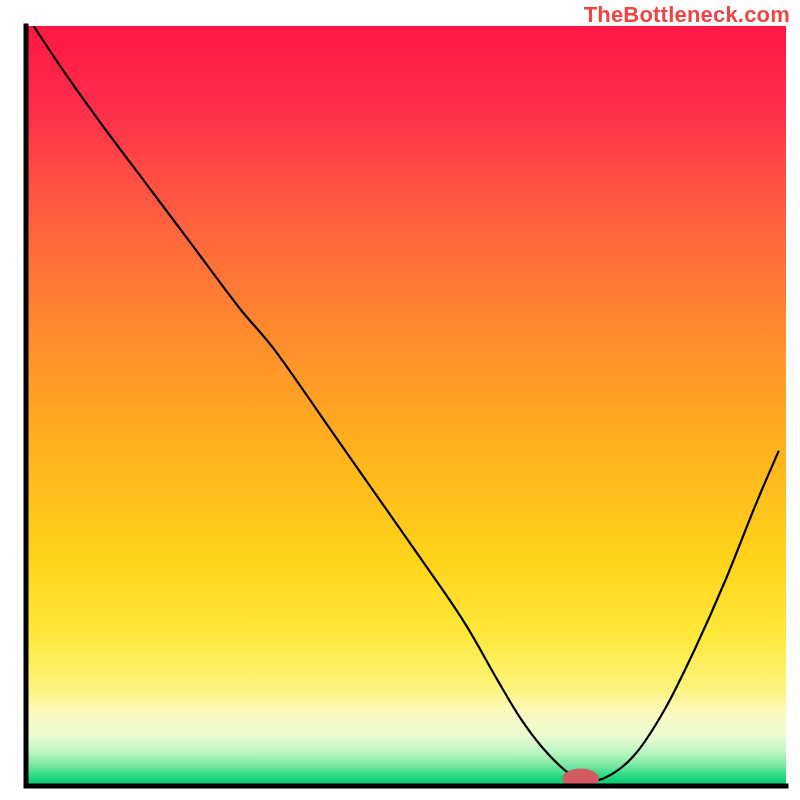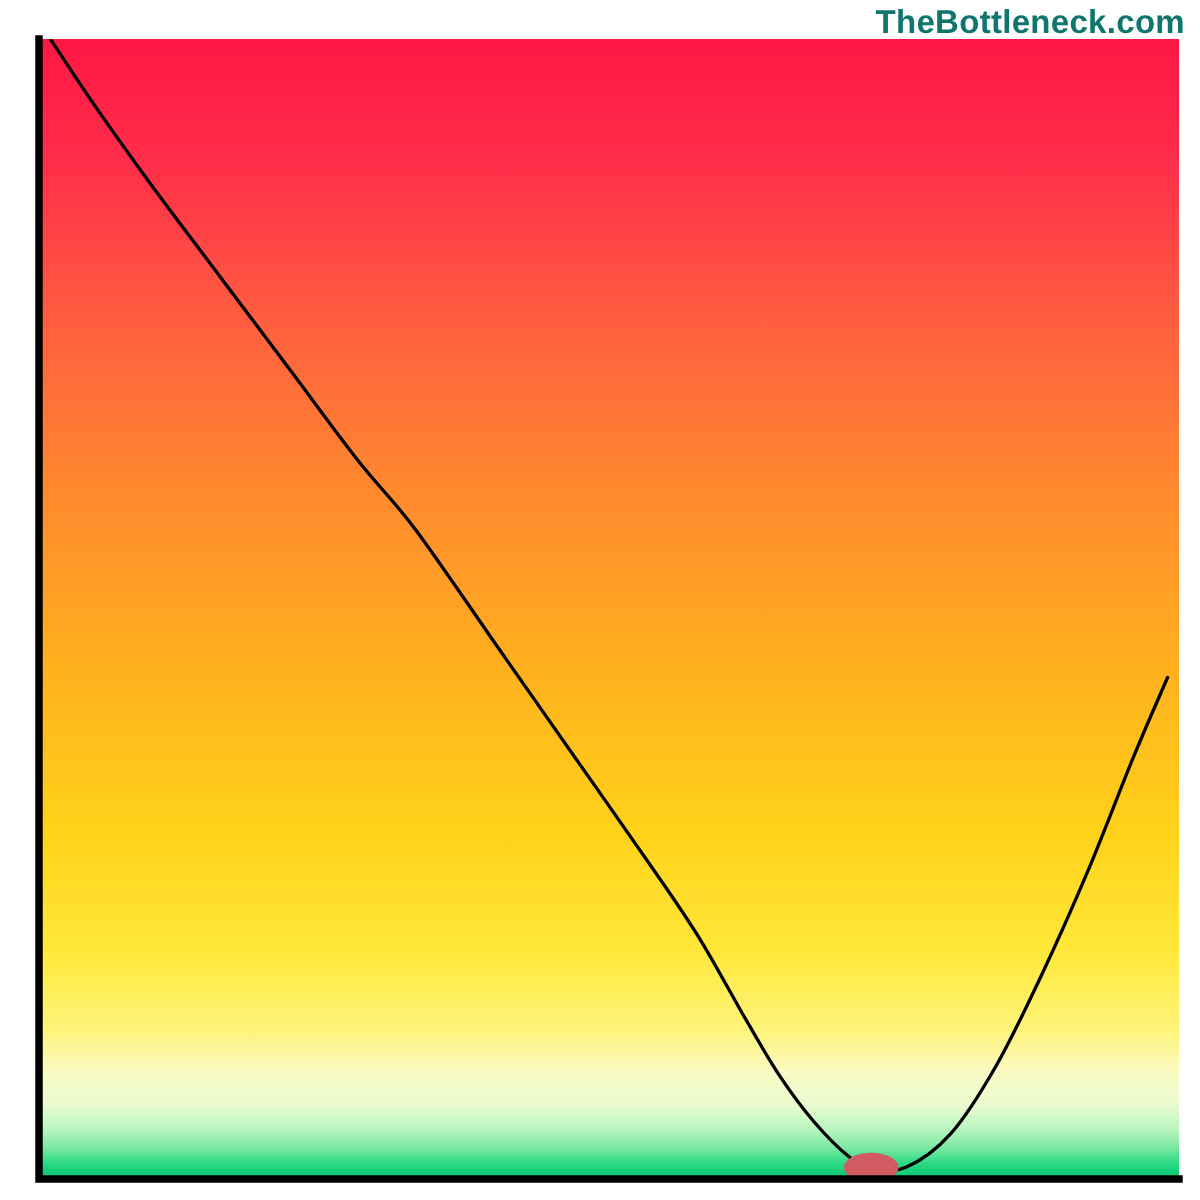--- a/index.html
+++ b/index.html
@@ -13,21 +13,21 @@
   }
   .stage {
     position: relative;
     width: 800px;
     height: 800px;
   }
   .watermark {
     position: absolute;
     top: 2px;
     right: 10px;
-    color: #0f766e;
+    color: #ef4444;
     font-size: 22px;
     font-weight: 600;
     letter-spacing: 0.2px;
     z-index: 5;
   }
   svg.plot {
     position: absolute;
     left: 0;
     top: 0;
     width: 800px;

